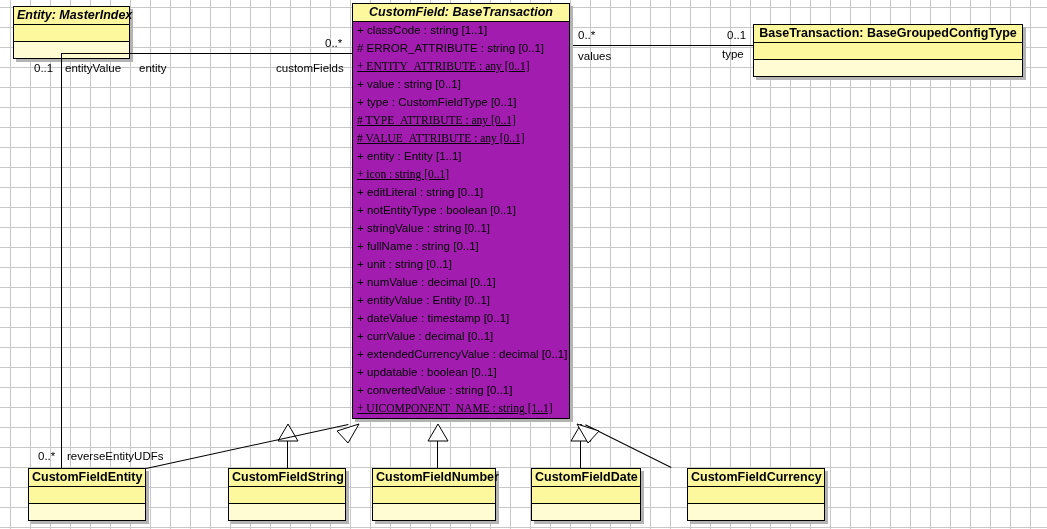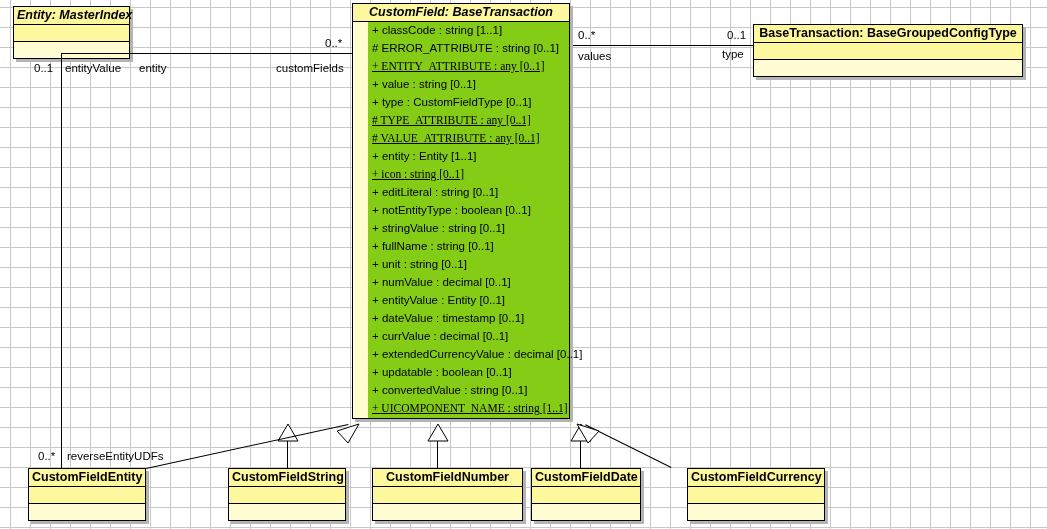--- a/index.html
+++ b/index.html
@@ -38,22 +38,21 @@
     line-height: 17px;
     color: #000000;
     border-bottom: 1px solid #000000;
     background: #fdf79e;
     white-space: nowrap;
     padding: 0 3px;
   }
   .uml-title.italic { font-style: italic; }
   .uml-attrs {
     padding: 0;
-    background: #84cc16;
-    margin-left: 15px;
+    background: #a21caf;
   }
   .attr {
     font-size: 11.5px;
     line-height: 17px;
     color: #000000;
     white-space: nowrap;
     padding-left: 4px;
     border-bottom: 1px solid rgba(0,0,0,0);
   }
   .attr.static { text-decoration: underline; font-family: Liberation Serif, serif; }
@@ -145,21 +144,21 @@
     <div class="uml-empty-a"></div>
     <div class="uml-empty-b"></div>
   </div>
 
   <div class="uml-class" style="left:28px; top:468px; width:118px;">
     <div class="uml-title">CustomFieldEntity</div>
     <div class="uml-empty-a"></div>
     <div class="uml-empty-b"></div>
   </div>
 
-  <div class="uml-class" style="left:372px; top:468px; width:151px;">
+  <div class="uml-class" style="left:372px; top:468px; width:124px;">
     <div class="uml-title">CustomFieldNumber</div>
     <div class="uml-empty-a"></div>
     <div class="uml-empty-b"></div>
   </div>
 
   <div class="uml-class" style="left:531px; top:468px; width:110px;">
     <div class="uml-title">CustomFieldDate</div>
     <div class="uml-empty-a"></div>
     <div class="uml-empty-b"></div>
   </div>

